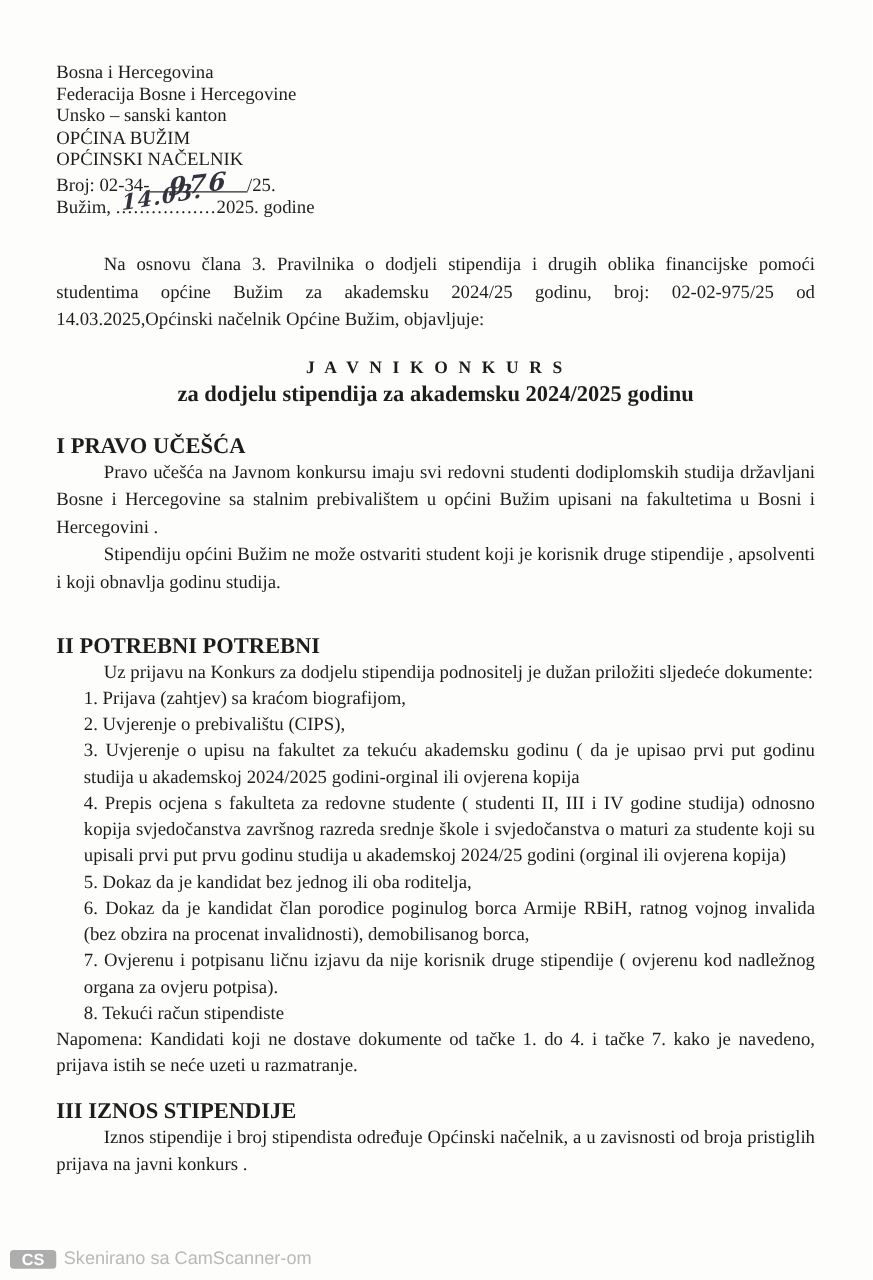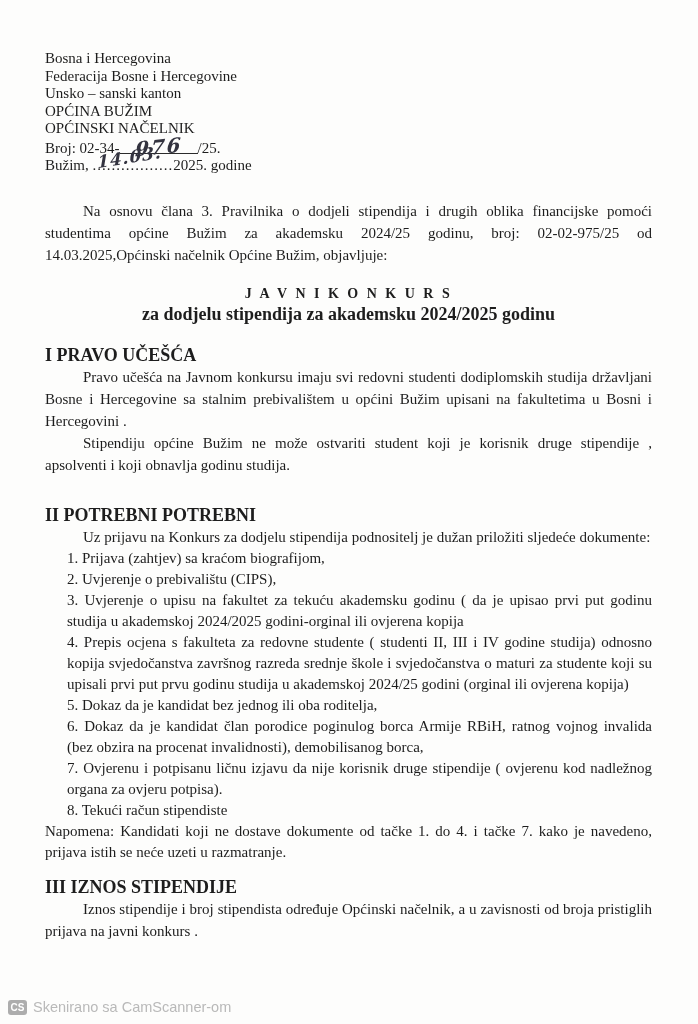--- a/index.html
+++ b/index.html
@@ -99,25 +99,25 @@
     align-items:center;
     gap:6px;
     font-family:"Liberation Sans", sans-serif;
     color:#b9b9b9;
     font-size:14.5px;
   }
   .cs-badge {
     display:inline-flex;
     align-items:center;
     justify-content:center;
-    width:19px; height:15px;
+    width:37px; height:15px;
     background:#adadad;
     color:#ffffff;
     border-radius:3px;
-    font-size:10px;
+    font-size:13px;
     font-weight:bold;
     font-family:"Liberation Sans", sans-serif;
   }
 </style>
 </head>
 <body>
 
 <div class="page">
   <div class="content">
 
@@ -131,21 +131,21 @@
       <div class="lh-line"><span>Bužim, </span><span class="dotted-blank"><span class="dots">.................</span><span class="handwriting hw-date">14.03.</span></span><span>2025. godine</span></div>
     </div>
 
     <p class="para intro-para">Na osnovu člana  3.  Pravilnika o dodjeli stipendija i drugih oblika financijske pomoći studentima općine Bužim za akademsku 2024/25 godinu, broj: 02-02-975/25 od 14.03.2025,Općinski načelnik Općine Bužim, objavljuje:</p>
 
     <div class="doc-title">J A V N I  K O N K U R S</div>
     <div class="doc-subtitle">za dodjelu stipendija za akademsku 2024/2025 godinu</div>
 
     <div class="sec-heading sec1-heading">I PRAVO UČEŠĆA</div>
     <p class="para">Pravo učešća na Javnom konkursu imaju svi redovni studenti dodiplomskih studija državljani Bosne i Hercegovine sa stalnim prebivalištem u općini Bužim upisani na fakultetima u Bosni i Hercegovini .</p>
-    <p class="para">Stipendiju općine Bužim ne može ostvariti student koji  je korisnik druge stipendije , apsolventi i koji obnavlja godinu studija.</p>
+    <p class="para">Stipendiju općini Bužim ne može ostvariti student koji  je korisnik druge stipendije , apsolventi i koji obnavlja godinu studija.</p>
 
     <div class="sec-heading sec2-heading">II POTREBNI POTREBNI</div>
     <p class="para">Uz prijavu na Konkurs za dodjelu stipendija podnositelj je dužan priložiti sljedeće dokumente:</p>
     <p class="doc-item">1. Prijava (zahtjev) sa kraćom biografijom,</p>
     <p class="doc-item">2. Uvjerenje o prebivalištu (CIPS),</p>
     <p class="doc-item">3. Uvjerenje o upisu na fakultet za tekuću akademsku godinu ( da je upisao prvi put godinu studija u akademskoj 2024/2025 godini-orginal ili ovjerena kopija</p>
     <p class="doc-item">4. Prepis ocjena s fakulteta za redovne studente ( studenti II, III i IV godine studija) odnosno kopija svjedočanstva završnog razreda srednje škole i svjedočanstva o maturi za studente koji su upisali prvi put prvu godinu studija u akademskoj 2024/25 godini (orginal ili ovjerena kopija)</p>
     <p class="doc-item">5. Dokaz da je kandidat bez jednog ili oba roditelja,</p>
     <p class="doc-item">6. Dokaz da je kandidat član porodice poginulog borca Armije RBiH, ratnog vojnog invalida (bez obzira na procenat invalidnosti), demobilisanog borca,</p>
     <p class="doc-item">7. Ovjerenu i potpisanu ličnu izjavu da nije korisnik druge stipendije ( ovjerenu kod nadležnog organa za ovjeru potpisa).</p>

